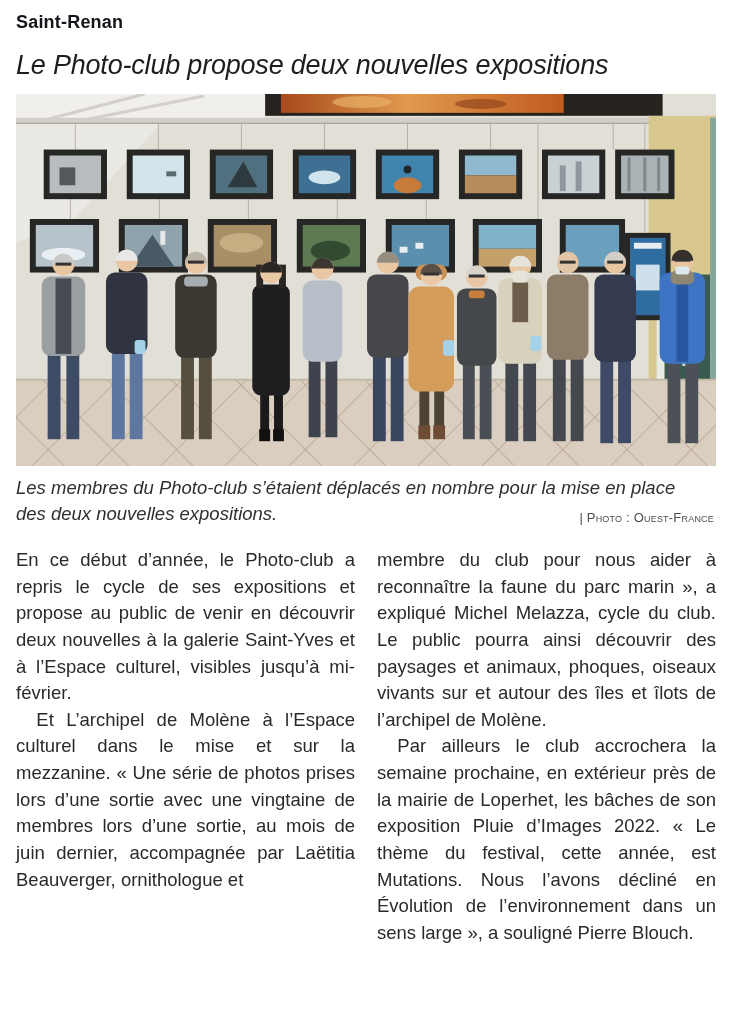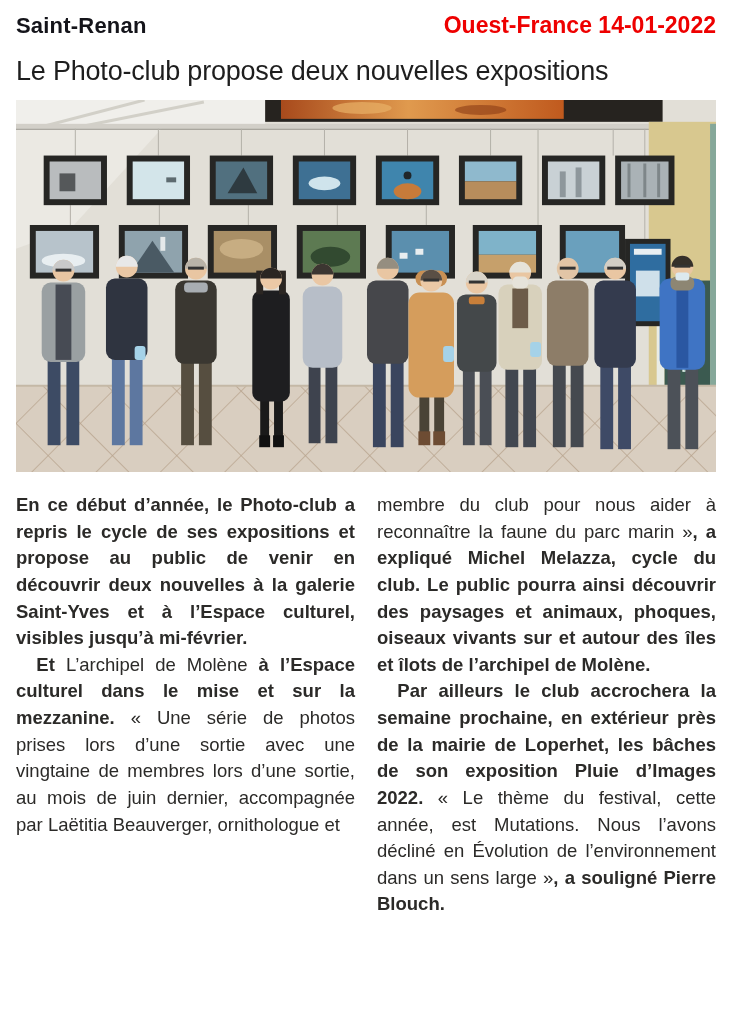--- a/index.html
+++ b/index.html
@@ -3,24 +3,24 @@
 <meta charset="utf-8">
 <style>
   html,body{margin:0;padding:0;background:#ffffff;}
   body{
     width:732px;height:1014px;overflow:hidden;box-sizing:border-box;
     padding:12px 16px 0 16px;
     font-family:"Liberation Sans",sans-serif;
     color:#2b2a28;
   }
   .masthead{display:flex;justify-content:space-between;align-items:baseline;}
-  .masthead .location{font-size:22px;font-weight:700;color:#14141a;letter-spacing:.2px;}
+  .masthead .location{font-size:18px;font-weight:700;color:#14141a;letter-spacing:.2px;}
   .masthead .source{font-size:23px;font-weight:700;color:#ee0000;}
   h1.headline{
-    margin:17px 0 13px 0;font-size:27px;font-weight:400;color:#1e1e1e;letter-spacing:-.2px;
+    margin:17px 0 13px 0;font-size:27px;font-weight:400;color:#1e1e1e;letter-spacing:-.2px;font-style:italic;
   }
   figure{margin:0;padding:0;}
   .photo-wrap{width:700px;height:372px;line-height:0;}
   .caption-row{position:relative;margin-top:9px;min-height:52px;}
   .caption{
     font-style:italic;font-size:18.5px;line-height:1.38;color:#2f2f2d;
     max-width:680px;margin:0;
   }
   .credit{
     position:absolute;right:2px;bottom:2px;
@@ -29,28 +29,27 @@
   }
   .article{display:flex;gap:22px;margin-top:20px;}
   .col{width:339px;}
   .para{
     margin:0;text-align:justify;font-size:18.5px;line-height:1.44;color:#2b2a28;
     hyphens:auto;-webkit-hyphens:auto;
   }
   .para.indent{text-indent:1.1em;}
   .bold{font-weight:400;}
   .italic{}
-  .normal{font-weight:700;}
+  .normal{font-weight:400;}
 </style>
 </head>
 <body>
 
 <header class="masthead">
   <span class="location">Saint-Renan</span>
-  <span class="source">Ouest-France 14-01-2022</span>
 </header>
 
 <h1 class="headline">Le Photo-club propose deux nouvelles expositions</h1>
 
 <figure>
   <div class="photo-wrap">
     <svg width="700" height="372" viewBox="0 0 708 375" preserveAspectRatio="none" role="img">
       <defs>
         <linearGradient id="art" x1="0" y1="0" x2="1" y2="0">
           <stop offset="0" stop-color="#a84a1c"></stop>
@@ -310,20 +309,24 @@
             <rect x="-6" y="182" width="12" height="88" fill="#2a57a2"></rect>
             <rect x="-12" y="178" width="24" height="14" rx="6" fill="#8d8673"></rect>
             <circle cx="0" cy="168" r="11" fill="#e9c6a2"></circle>
             <rect x="-7" y="174" width="14" height="8" rx="3" fill="#dce9ef"></rect>
             <path d="M-11 168a11 11 0 0 1 22 0z" fill="#35302a"></path>
             <rect x="-8" y="166" width="16" height="3" fill="#333"></rect>
           </g>
       </g>
     </svg>
   </div>
+  <figcaption class="caption-row">
+    <p class="caption">Les membres du Photo-club s’étaient déplacés en nombre pour la mise en place des deux nouvelles expositions.</p>
+    <span class="credit">| Photo : Ouest-France</span>
+  </figcaption>
 </figure>
 
 <div class="article">
   <div class="col">
       <p class="para"><span class="normal">En ce début d’année, le Photo-club a repris le cycle de ses expositions et propose au public de venir en découvrir deux nouvelles à la galerie Saint-Yves et à l’Espace culturel, visibles jusqu’à mi-février.</span></p>
       <p class="para indent"><span class="normal">Et </span><span class="italic">L’archipel de Molène</span><span class="normal"> à l’Espace culturel dans le mise et sur la mezzanine. </span><span class="bold">« Une série de photos prises lors d’une sortie avec une vingtaine de membres lors d’une sortie, au mois de juin dernier, accompagnée par Laëtitia Beauverger, ornithologue et</span></p>
     </div>
   <div class="col">
       <p class="para"><span class="bold">membre du club pour nous aider à reconnaître la faune du parc marin »</span><span class="normal">, a expliqué Michel Melazza, cycle du club. Le public pourra ainsi découvrir des paysages et animaux, phoques, oiseaux vivants sur et autour des îles et îlots de l’archipel de Molène.</span></p>
       <p class="para indent"><span class="normal">Par ailleurs le club accrochera la semaine prochaine, en extérieur près de la mairie de Loperhet, les bâches de son exposition Pluie d’Images 2022. </span><span class="bold">« Le thème du festival, cette année, est Mutations. Nous l’avons décliné en Évolution de l’environnement dans un sens large »</span><span class="normal">, a souligné Pierre Blouch.</span></p>

